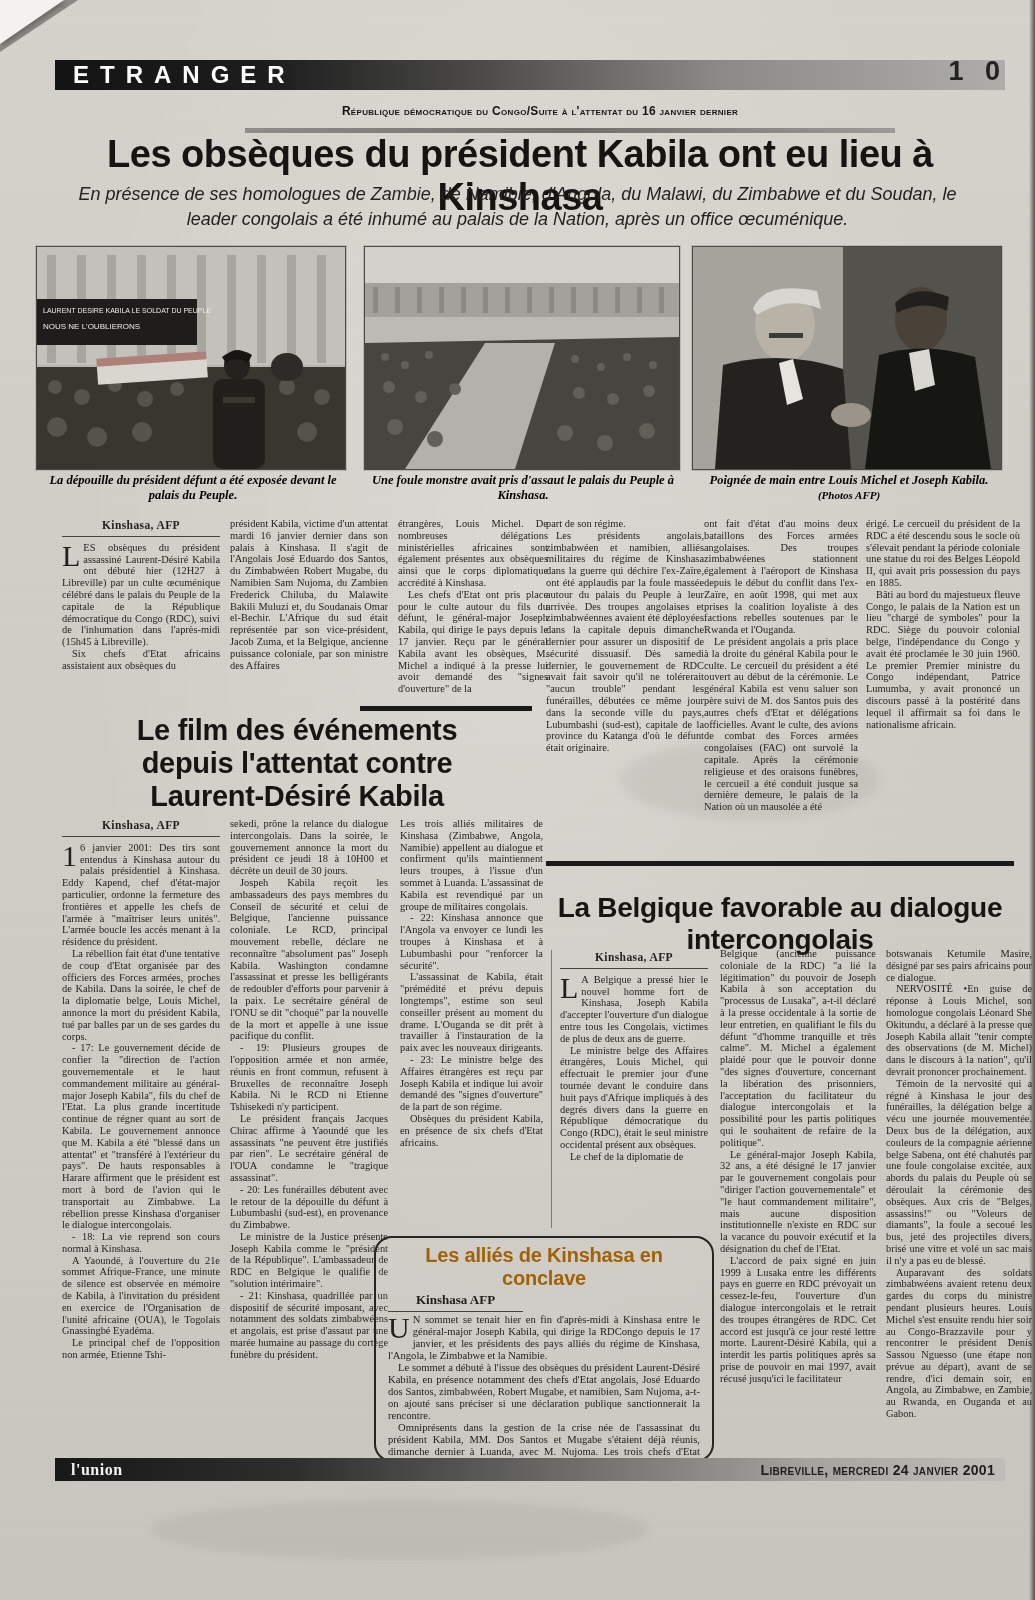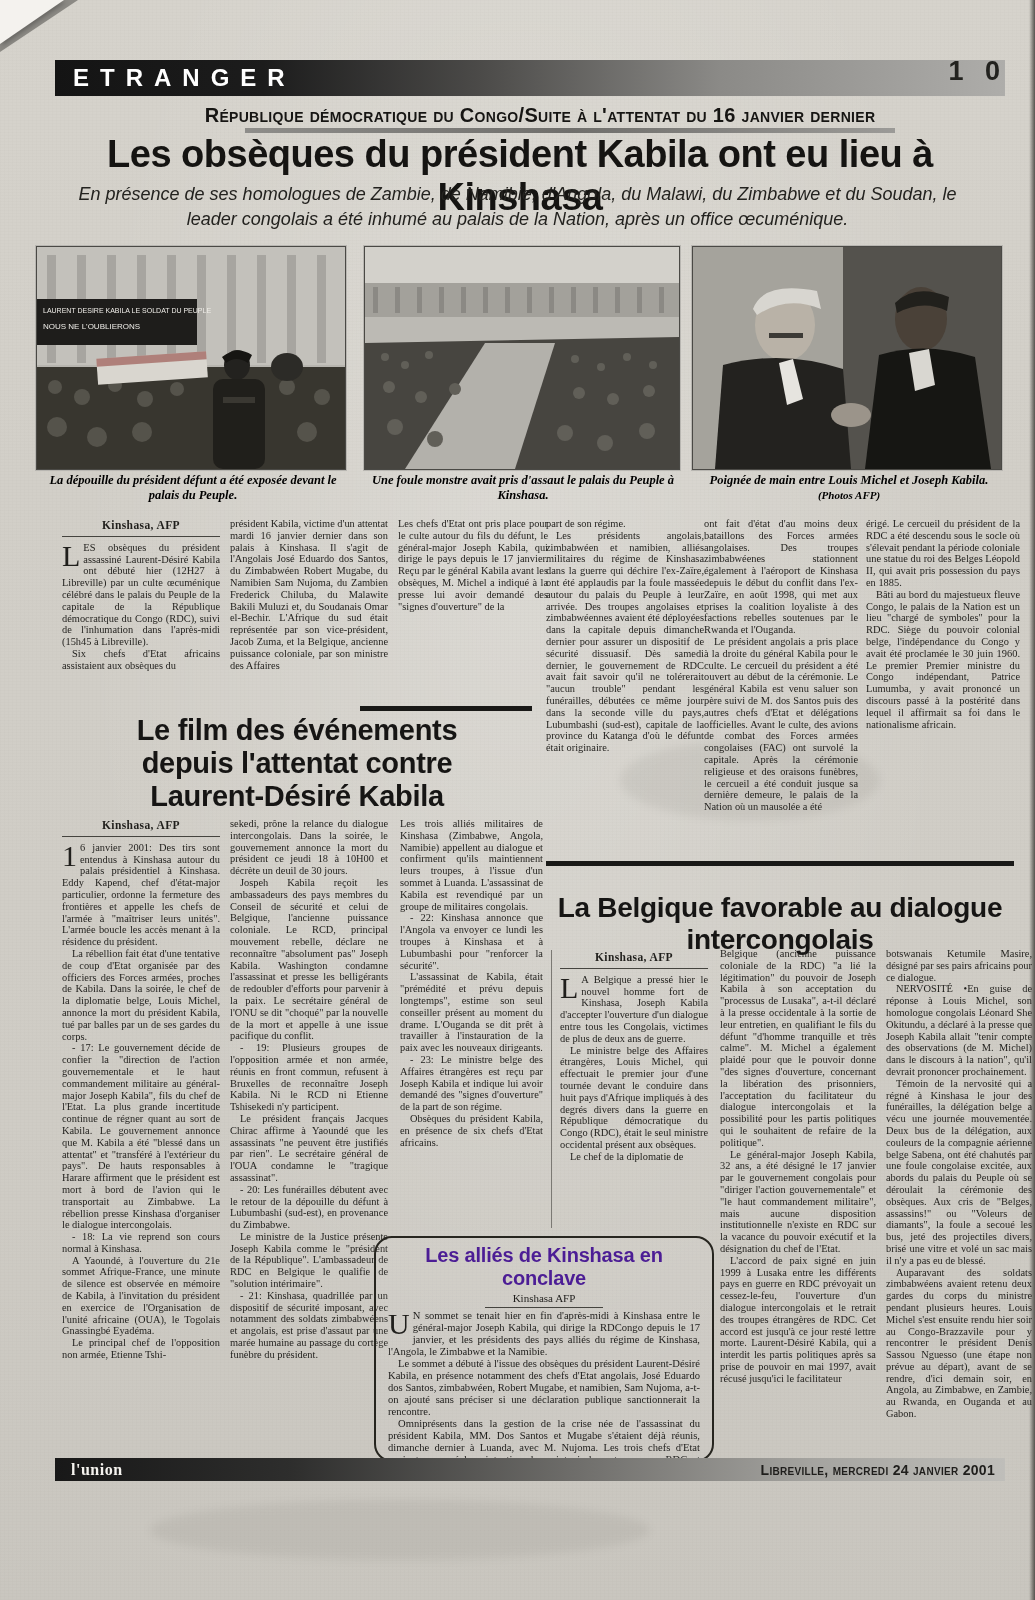--- a/index.html
+++ b/index.html
@@ -23,30 +23,30 @@
     background:#6b6861; border-radius:50%; }
 
   
   .fold-dark { position:absolute; left:0; top:0; width:0; height:0;
     border-top:52px solid #8b8984; border-right:78px solid transparent; }
   .fold-white { position:absolute; left:0; top:0; width:0; height:0;
     border-top:44px solid #f4f2ee; border-right:64px solid transparent;
     filter:drop-shadow(2px 2px 2px rgba(0,0,0,.25)); }
 
   
-  .section-bar { position:absolute; left:55px; top:60px; width:950px; height:36px;
+  .section-bar { position:absolute; left:55px; top:60px; width:950px; height:30px;
     background:linear-gradient(90deg, #141414 0%, #1c1c1c 22%, #4c4b49 45%, #8b8a87 70%, #aeadaa 100%);
     display:flex; align-items:center; }
   .section-title { color:#fff; font-family:"Liberation Sans",sans-serif; font-weight:bold;
     font-size:24px; letter-spacing:11px; padding-left:18px; }
   .page-number { position:absolute; right:28px; top:56px; font-family:"Liberation Sans",sans-serif;
     font-weight:bold; font-size:27px; letter-spacing:7px; color:#22221f; }
 
   .kicker { position:absolute; left:120px; top:104px; width:840px; text-align:center;
-    font-family:"Liberation Sans",sans-serif; font-weight:bold; font-size:20px;
+    font-family:"Liberation Sans",sans-serif; font-weight:bold; font-size:12px;
     font-variant:small-caps; letter-spacing:.3px; color:#161513; }
   .kicker-rule { position:absolute; left:245px; top:128px; width:650px; height:5px;
     background:linear-gradient(90deg,#8e8d8a,#6f6e6b 50%,#9b9a97); }
 
   .headline { position:absolute; left:35px; top:133px; width:970px; text-align:center;
     font-family:"Liberation Sans",sans-serif; font-weight:bold; font-size:38px;
     letter-spacing:-.5px; color:#151412; }
   .subhead { position:absolute; left:60px; top:182px; width:915px; text-align:center;
     font-family:"Liberation Sans",sans-serif; font-style:italic; font-size:18px;
     line-height:25px; font-weight:500; color:#23221f; }
@@ -99,22 +99,22 @@
 
   #belg-colA { left:560px; top:950px; width:148px; height:278px; }
   #belg-colB { left:720px; top:948px; width:156px; height:514px; }
   #belg-colC { left:886px; top:948px; width:146px; height:514px; }
 
   
   #allies-box { position:absolute; left:374px; top:1236px; width:340px; height:226px;
     border:2px solid #26251f; border-radius:18px; padding:5px 12px 4px; overflow:hidden;
     background:rgba(255,255,255,.05); }
   .box-title { text-align:center; font-family:"Liberation Sans",sans-serif; font-weight:bold;
-    font-size:20px; letter-spacing:-.2px; color:#4c1d95; margin:1px 0 2px; }
-  .box-dateline { text-align:center; font-weight:normal; font-size:11px; margin-bottom:2px; }
+    font-size:20px; letter-spacing:-.2px; color:#a16207; margin:1px 0 2px; }
+  .box-dateline { font-weight:bold; font-size:13px; margin-bottom:2px; }
   .box-dateline span { display:inline-block; border-bottom:1px solid #45443f; padding:0 28px 3px; }
   .box-body { text-align:justify; font-size:10.6px; line-height:12px; }
 
   
   .footer-bar { position:absolute; left:55px; top:1458px; width:950px; height:23px;
     background:linear-gradient(90deg,#181818 0%,#2e2e2d 25%,#6f6e6b 55%,#a5a4a0 80%,#bfbeba 100%);
     display:flex; align-items:center; justify-content:space-between; }
   .paper-name { color:#f5f3ef; font-weight:bold; font-size:16px; font-family:"Liberation Serif",serif;
     padding-left:16px; letter-spacing:.5px; }
   .footer-date { font-family:"Liberation Sans",sans-serif; font-weight:bold; font-size:14px;
@@ -265,20 +265,21 @@
   <div class="dateline">Kinshasa, AFP</div>
   <div>
       <p class="para"><span class="dropcap">L</span>ES obsèques du président assassiné Laurent-Désiré Kabila ont débuté hier (12H27 à Libreville) par un culte œcuménique célébré dans le palais du Peuple de la capitale de la République démocratique du Congo (RDC), suivi de l'inhumation dans l'après-midi (15h45 à Libreville).</p>
       <p class="para">Six chefs d'Etat africains assistaient aux obsèques du</p>
     </div>
 </div>
 <div class="col" id="main-col2">
     <p class="para">président Kabila, victime d'un attentat mardi 16 janvier dernier dans son palais à Kinshasa. Il s'agit de l'Angolais José Eduardo dos Santos, du Zimbabwéen Robert Mugabe, du Namibien Sam Nujoma, du Zambien Frederick Chiluba, du Malawite Bakili Muluzi et, du Soudanais Omar el-Bechir. L'Afrique du sud était représentée par son vice-président, Jacob Zuma, et la Belgique, ancienne puissance coloniale, par son ministre des Affaires</p>
   </div>
 <div class="col" id="main-col3">
+    <p class="para">étrangères, Louis Michel. De nombreuses délégations ministérielles africaines sont également présentes aux obsèques ainsi que le corps diplomatique accrédité à Kinshasa.</p>
     <p class="para">Les chefs d'Etat ont pris place pour le culte autour du fils du défunt, le général-major Joseph Kabila, qui dirige le pays depuis le 17 janvier. Reçu par le général Kabila avant les obsèques, M. Michel a indiqué à la presse lui avoir demandé des "signes d'ouverture" de la</p>
   </div>
 <div class="col" id="main-col4">
     <p class="para">part de son régime.</p>
     <p class="para">Les présidents angolais, zimbabwéen et namibien, alliés militaires du régime de Kinshasa dans la guerre qui déchire l'ex-Zaïre, ont été applaudis par la foule massée autour du palais du Peuple à leur arrivée. Des troupes angolaises et zimbabwéennes avaient été déployées dans la capitale depuis dimanche dernier pour assurer un dispositif de sécurité dissuasif. Dès samedi dernier, le gouvernement de RDC avait fait savoir qu'il ne tolérerait "aucun trouble" pendant les funérailles, débutées ce même jour dans la seconde ville du pays, Lubumbashi (sud-est), capitale de la province du Katanga d'où le défunt était originaire.</p>
   </div>
 <div class="col" id="main-col5">
     <p class="para">ont fait d'état d'au moins deux bataillons des Forces armées angolaises. Des troupes zimbabwéenes stationnent également à l'aéroport de Kinshasa depuis le début du conflit dans l'ex-Zaïre, en août 1998, qui met aux prises la coalition loyaliste à des factions rebelles soutenues par le Rwanda et l'Ouganda.</p>
     <p class="para">Le président angolais a pris place à la droite du général Kabila pour le culte. Le cercueil du président a été ouvert au début de la cérémonie. Le général Kabila est venu saluer son père suivi de M. dos Santos puis des autres chefs d'Etat et délégations officielles. Avant le culte, des avions de combat des Forces armées congolaises (FAC) ont survolé la capitale. Après la cérémonie religieuse et des oraisons funèbres, le cercueil a été conduit jusque sa dernière demeure, le palais de la Nation où un mausolée a été</p>
   </div>

